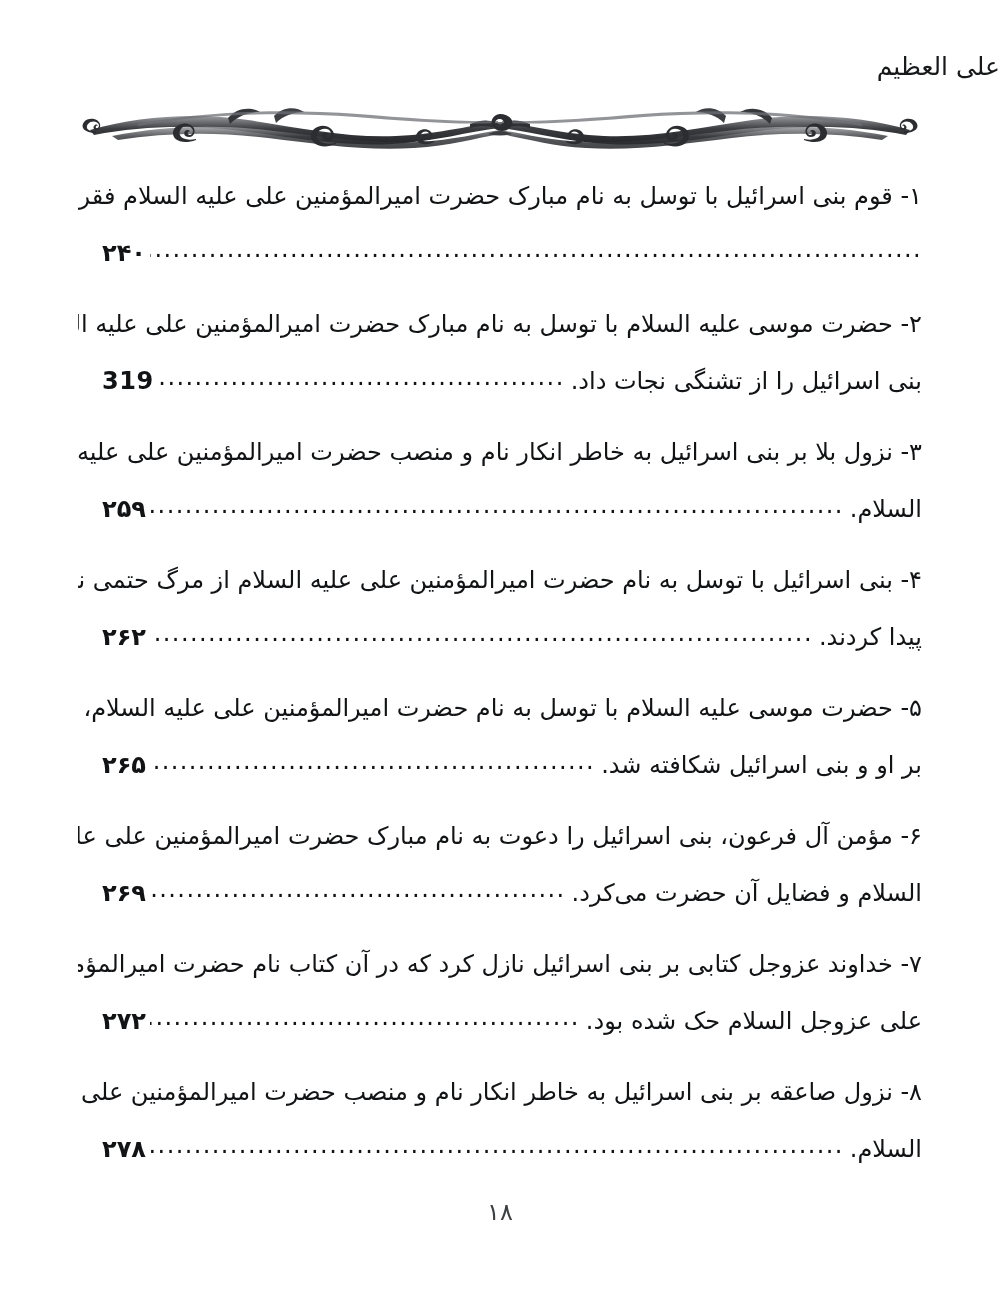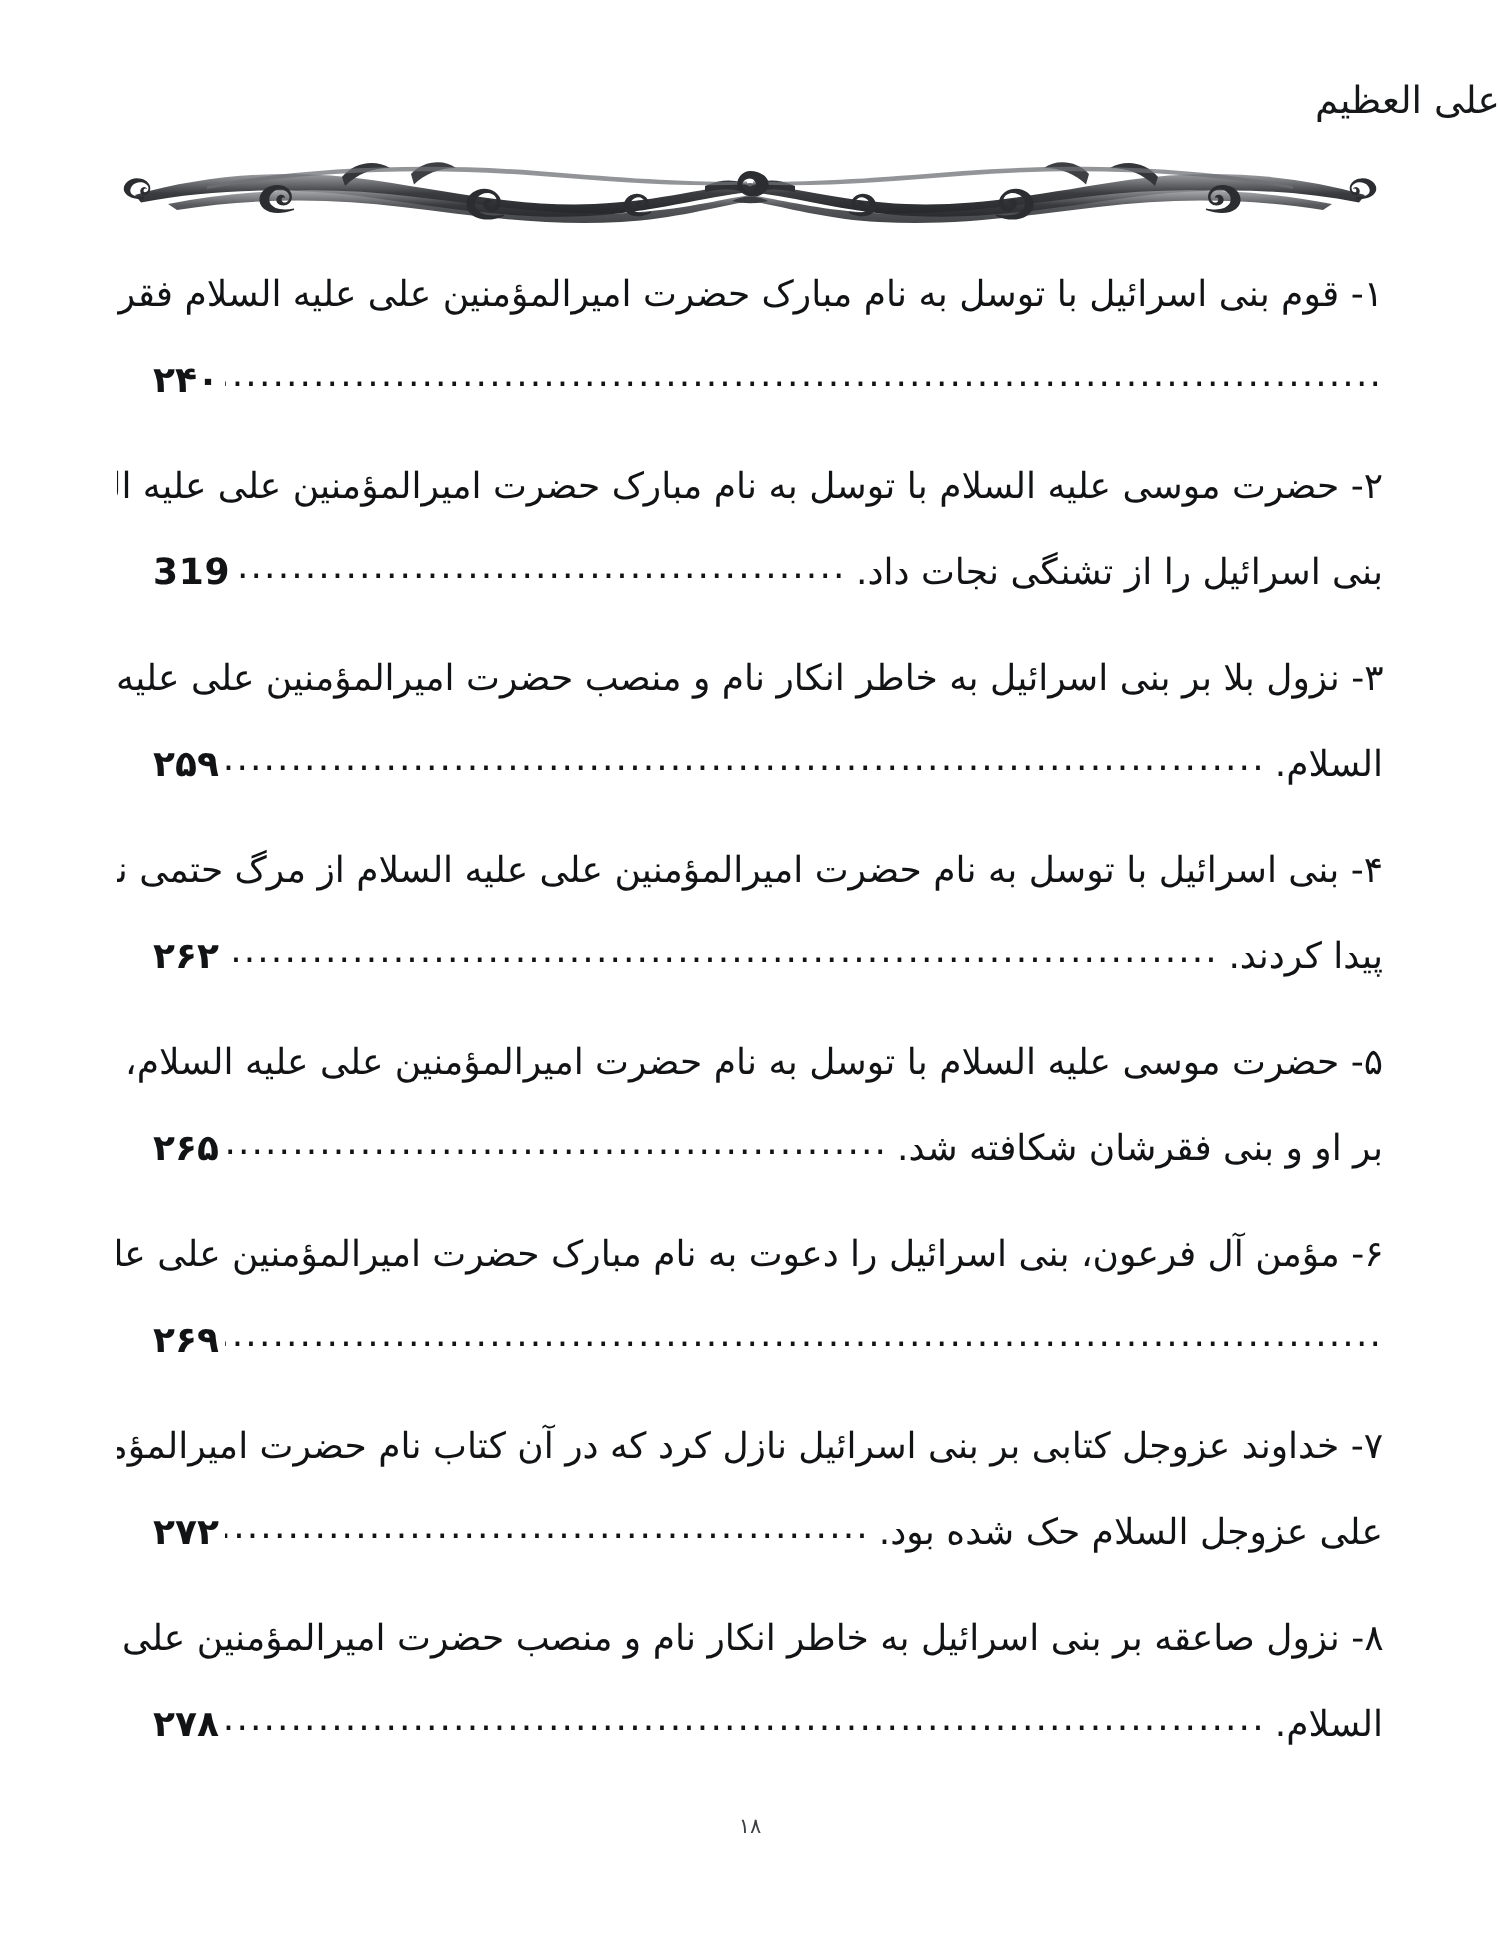--- a/index.html
+++ b/index.html
@@ -109,21 +109,21 @@
     margin-left: 24px;
   }
 
   
   .folio {
     position: absolute;
     bottom: 68px;
     left: 0;
     right: 0;
     text-align: center;
-    font-size: 14px;
+    font-size: 24px;
     color: #3c3f42;
   }
 </style>
 </head>
 <body>
 
 <div class="page">
 
   <div class="running-header">علی العظیم</div>
 
@@ -212,29 +212,30 @@
       <div class="toc-lastline">
         <span class="tail-text">پیدا کردند.</span>
         <span class="leader">...........................................................................................................</span>
         <span class="page-num">۲۶۲</span>
       </div>
     </div>
 
     <div class="toc-entry">
       <div class="toc-line">۵- حضرت موسی علیه السلام با توسل به نام حضرت امیرالمؤمنین علی علیه السلام، دریا</div>
       <div class="toc-lastline">
-        <span class="tail-text">بر او و بنی فقرشان شکافته شد.</span>
+        <span class="tail-text">بر او و بنی اسرائیل شکافته شد.</span>
         <span class="leader">...........................................................................................................</span>
         <span class="page-num">۲۶۵</span>
       </div>
     </div>
 
     <div class="toc-entry">
       <div class="toc-line">۶- مؤمن آل فرعون، بنی اسرائیل را دعوت به نام مبارک حضرت امیرالمؤمنین علی علیه</div>
       <div class="toc-lastline">
+        <span class="tail-text">السلام و فضایل آن حضرت می‌کرد.</span>
         <span class="leader">...........................................................................................................</span>
         <span class="page-num">۲۶۹</span>
       </div>
     </div>
 
     <div class="toc-entry">
       <div class="toc-line">۷- خداوند عزوجل کتابی بر بنی اسرائیل نازل کرد که در آن کتاب نام حضرت امیرالمؤمنین</div>
       <div class="toc-lastline">
         <span class="tail-text">علی عزوجل السلام حک شده بود.</span>
         <span class="leader">...........................................................................................................</span>

